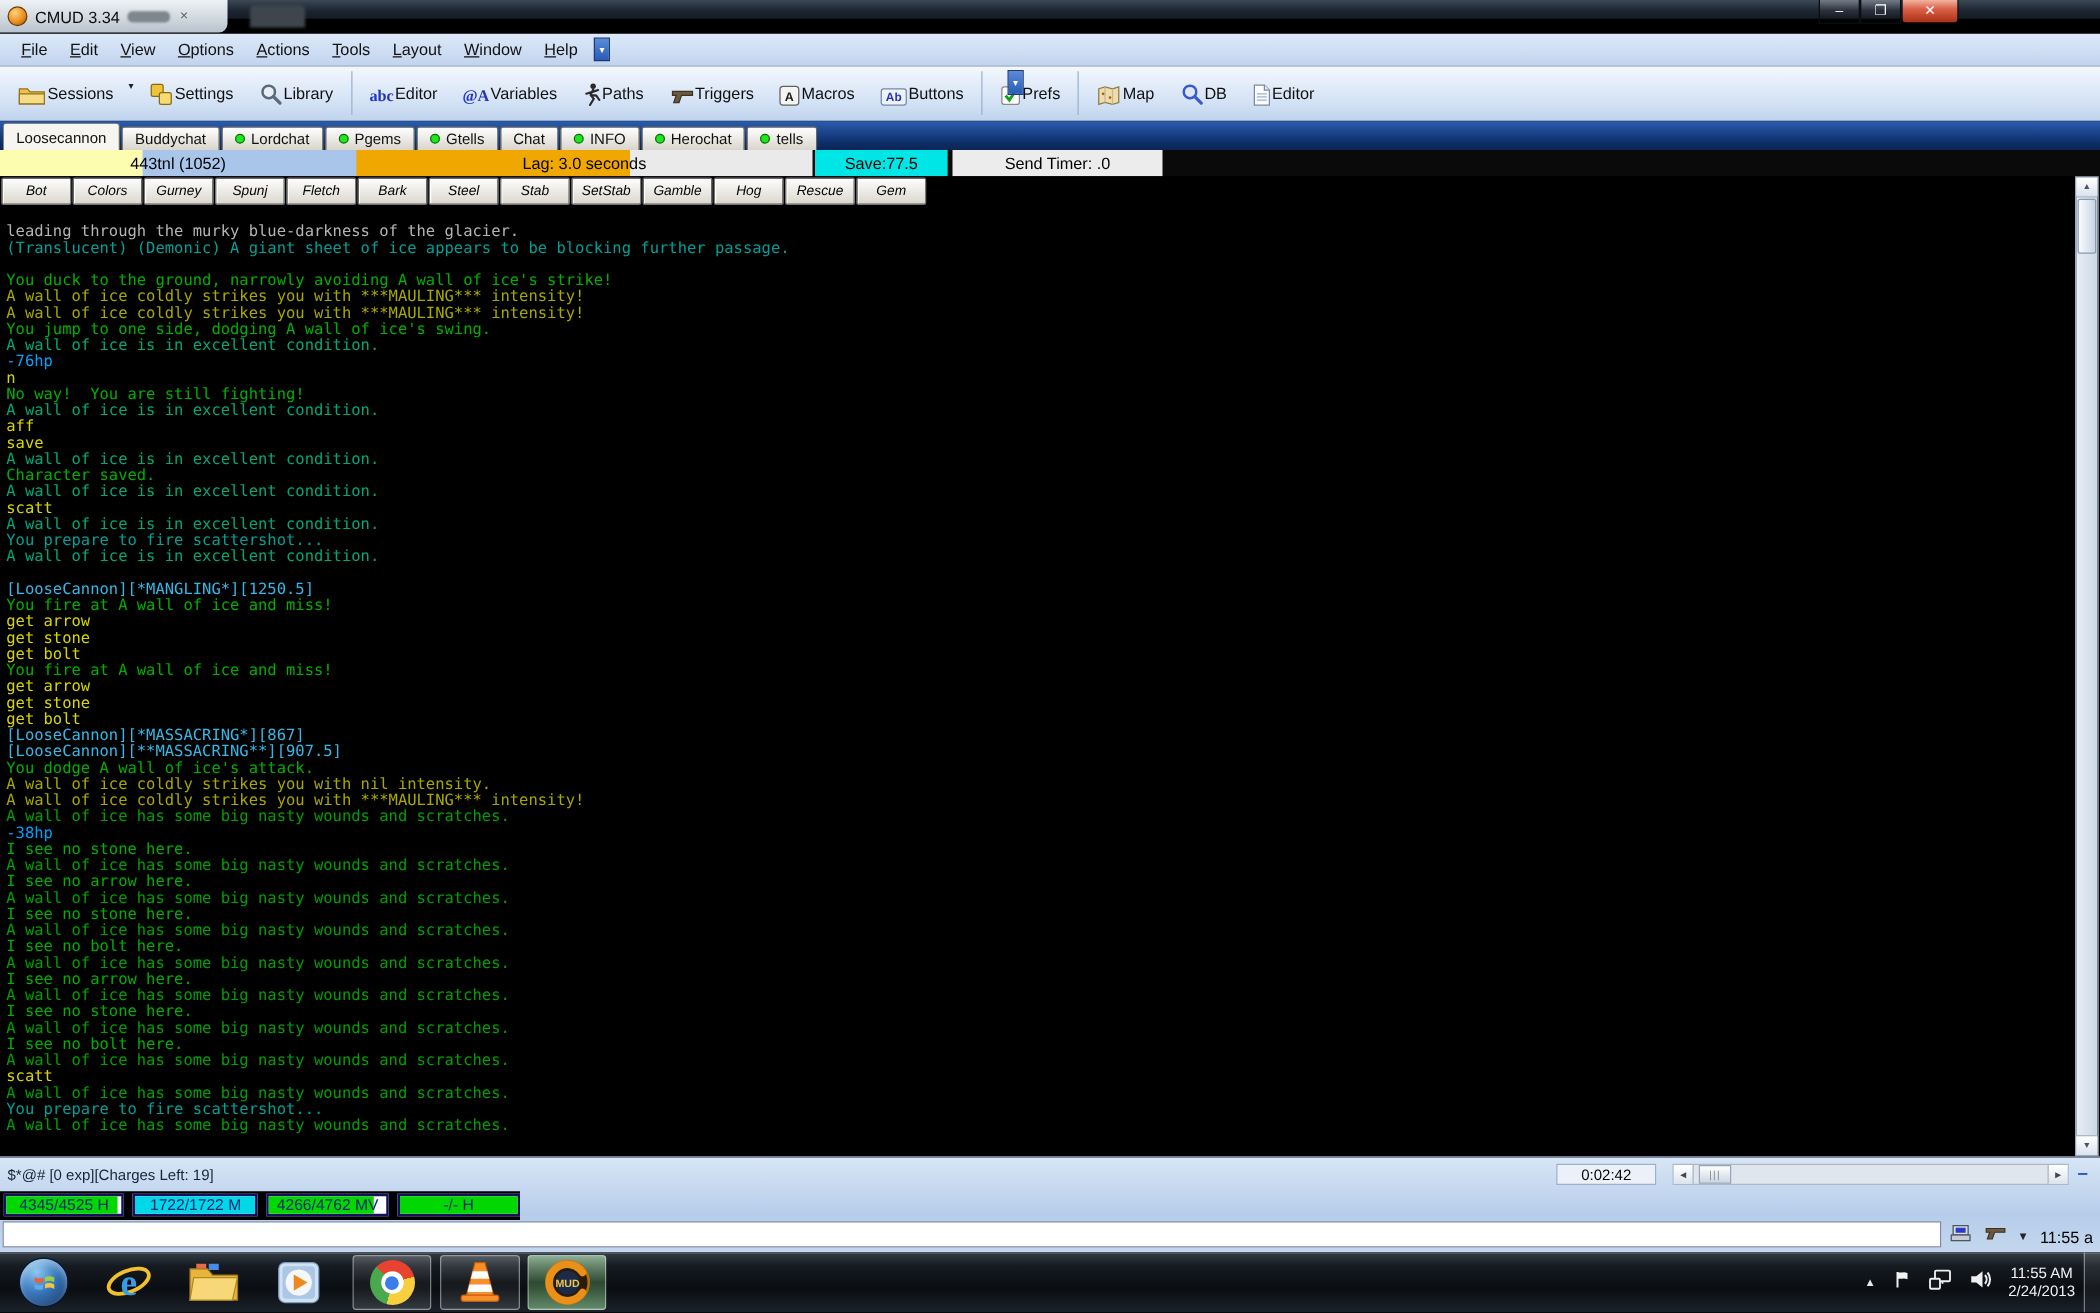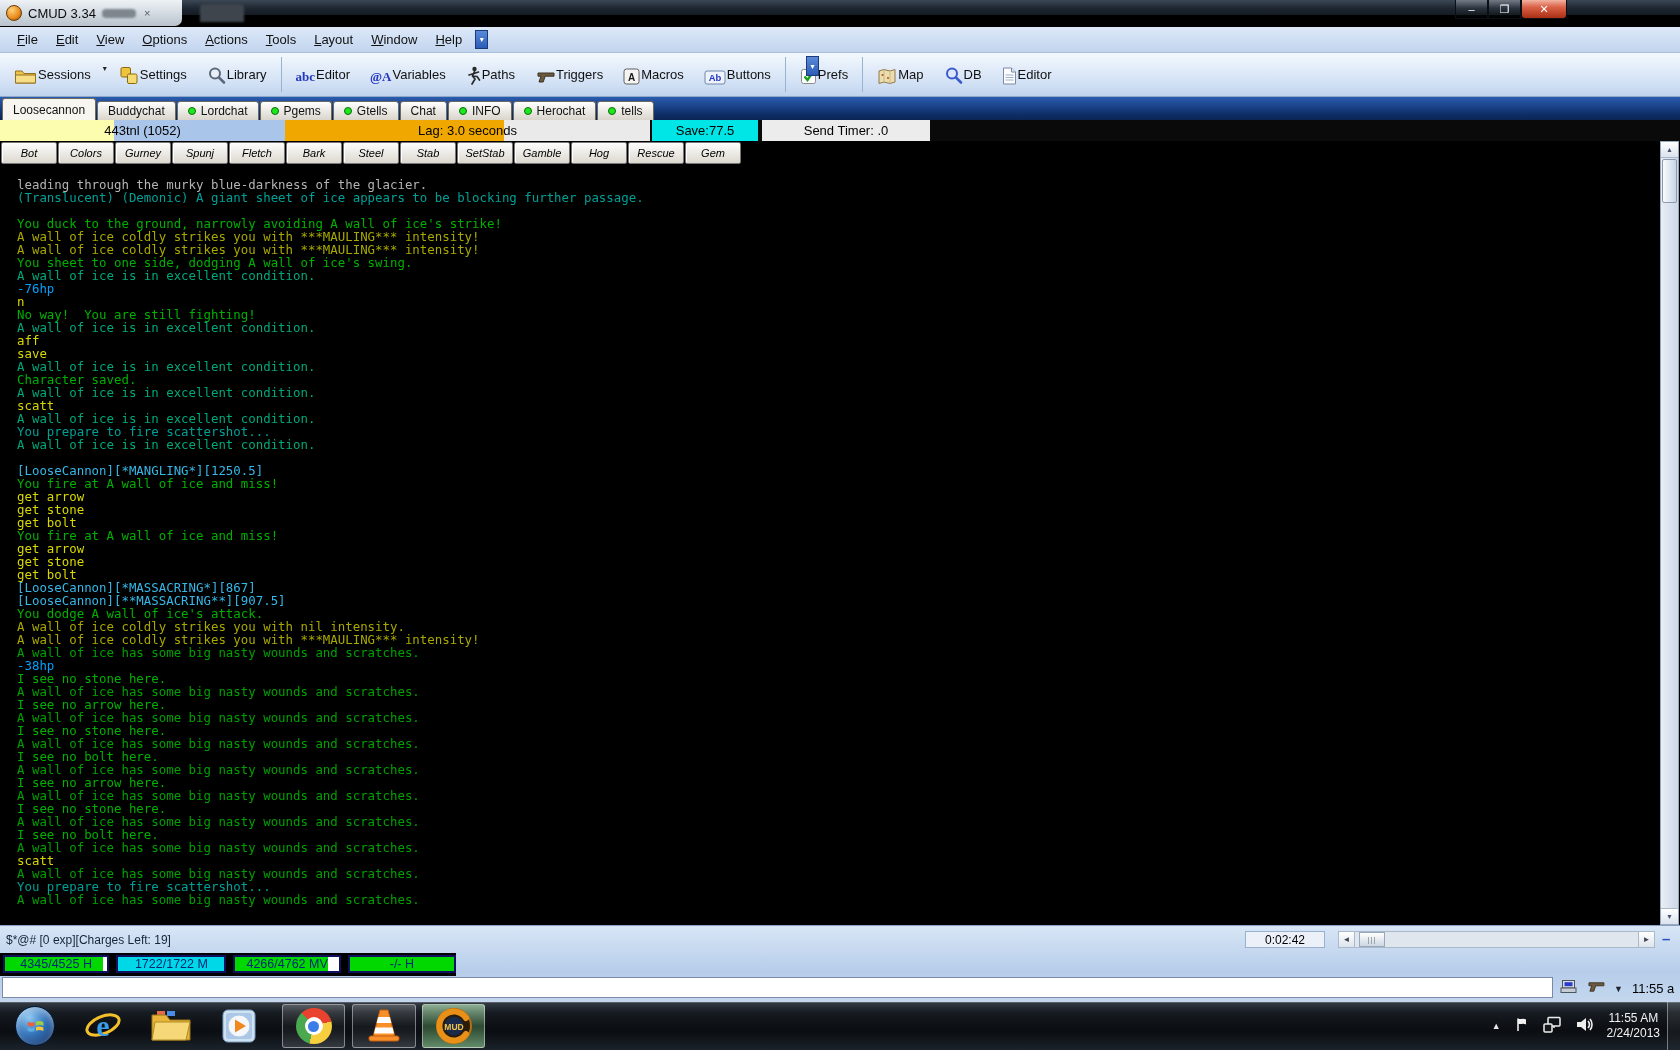--- a/index.html
+++ b/index.html
@@ -68,21 +68,21 @@
   .glabel { position:absolute; left:0; top:0; right:0; bottom:0;
     display:flex; align-items:center; justify-content:center; font-size:13px; color:#000; }
   
   #btnrow { position:absolute; left:0; top:141px; width:1660px; height:25px;
     background:#000; display:flex; padding:1px 0 0 1px; }
   .qbtn { width:56px; height:22px; margin-right:1px;
     background:linear-gradient(#fdfdfc,#dcd8cf); border:1px solid #777; border-radius:2px;
     box-shadow:inset 1px 1px 0 #fff; font-size:11px; color:#000;
     display:flex; align-items:center; justify-content:center; white-space:nowrap;font-style:italic; }
   
-  #terminal { position:absolute; left:12px; top:166px; width:1660px; height:759px;
+  #terminal { position:absolute; left:0; top:166px; width:1660px; height:759px;
     background:#000; padding:12px 0 0 5px;
     font-family:"DejaVu Sans Mono", monospace; font-size:12.4px; line-height:13px; }
   .tline { white-space:pre; height:13px; }
   
   #vscroll { position:absolute; left:1660px; top:141px; width:19px; height:784px;
     background:linear-gradient(90deg,#e9eef5,#ccd7e6); border:1px solid #9aa8bc; }
   .vs-btn { height:16px; display:flex; align-items:center; justify-content:center;
     font-size:7px; color:#44556a; background:linear-gradient(#fff,#dbe3ee);
     border-bottom:1px solid #aab8c8; }
   .vs-thumb { height:44px; margin:1px; background:linear-gradient(90deg,#fafcfe,#c9d5e4);
@@ -98,21 +98,21 @@
   .hscroll { position:absolute; left:1338px; top:5px; width:317px; height:17px;
     background:#dfe6ee; border:1px solid #aab8c8; display:flex; }
   .hs-btn { width:16px; display:flex; align-items:center; justify-content:center;
     font-size:8px; color:#445; background:linear-gradient(#fff,#dde4ec); border-right:1px solid #aab8c8; }
   .hs-btn.right { border-right:none; border-left:1px solid #aab8c8; }
   .hs-thumb { width:26px; margin-left:4px; background:linear-gradient(#fff,#ccd6e2);
     border:1px solid #98a8bc; display:flex; align-items:center; justify-content:center;
     font-size:8px; color:#788; letter-spacing:1px; }
   .hs-track { flex:1; }
   .sl-minus { position:absolute; left:1662px; top:4px; color:#2a52c8; font-weight:bold; font-size:15px; }
-  #vitals { position:absolute; left:0; top:27px; width:456px; height:23px;
+  #vitals { position:absolute; left:0; top:27px; width:416px; height:23px;
     background:#000; display:flex; gap:7px; padding:2px 0 0 3px; }
   .vgauge { position:relative; height:18px; border:2px solid #10105e; background:#fff; }
   .vfill { position:absolute; left:0; top:0; bottom:0; }
   .vlabel { position:absolute; left:0; top:0; right:0; bottom:0; display:flex;
     align-items:center; justify-content:center; font-size:12.5px; color:#002878; white-space:nowrap; }
   #cmdinput { position:absolute; left:2px; top:51px; width:1551px; height:21px;
     background:#fff; border:1px solid #7a8aa8; font-size:13px; padding:0 4px;
     font-family:"Liberation Sans",sans-serif; }
   .inrow-icons { position:absolute; left:1560px; top:53px; display:flex; align-items:center; gap:9px; }
   .in-caret { font-size:9px; color:#223; }
@@ -374,21 +374,21 @@
     <div class="qbtn">Gem</div>
   </div>
 
 <div id="terminal">
     <div class="tline" style="color: rgb(180, 180, 180);">leading through the murky blue-darkness of the glacier.</div>
     <div class="tline" style="color: rgb(0, 160, 150);">(Translucent) (Demonic) A giant sheet of ice appears to be blocking further passage.</div>
     <div class="tline" style="color: rgb(180, 180, 180);">&nbsp;</div>
     <div class="tline" style="color: rgb(0, 176, 0);">You duck to the ground, narrowly avoiding A wall of ice's strike!</div>
     <div class="tline" style="color: rgb(168, 168, 0);">A wall of ice coldly strikes you with ***MAULING*** intensity!</div>
     <div class="tline" style="color: rgb(168, 168, 0);">A wall of ice coldly strikes you with ***MAULING*** intensity!</div>
-    <div class="tline" style="color: rgb(0, 176, 0);">You sheet to one side, dodging A wall of ice's swing.</div>
+    <div class="tline" style="color: rgb(0, 176, 0);">You jump to one side, dodging A wall of ice's swing.</div>
     <div class="tline" style="color: rgb(0, 168, 120);">A wall of ice is in excellent condition.</div>
     <div class="tline" style="color: rgb(0, 162, 255);">-76hp</div>
     <div class="tline" style="color: rgb(216, 216, 0);">n</div>
     <div class="tline" style="color: rgb(0, 176, 0);">No way!  You are still fighting!</div>
     <div class="tline" style="color: rgb(0, 168, 120);">A wall of ice is in excellent condition.</div>
     <div class="tline" style="color: rgb(216, 216, 0);">aff</div>
     <div class="tline" style="color: rgb(216, 216, 0);">save</div>
     <div class="tline" style="color: rgb(0, 168, 120);">A wall of ice is in excellent condition.</div>
     <div class="tline" style="color: rgb(0, 176, 0);">Character saved.</div>
     <div class="tline" style="color: rgb(0, 168, 120);">A wall of ice is in excellent condition.</div>

